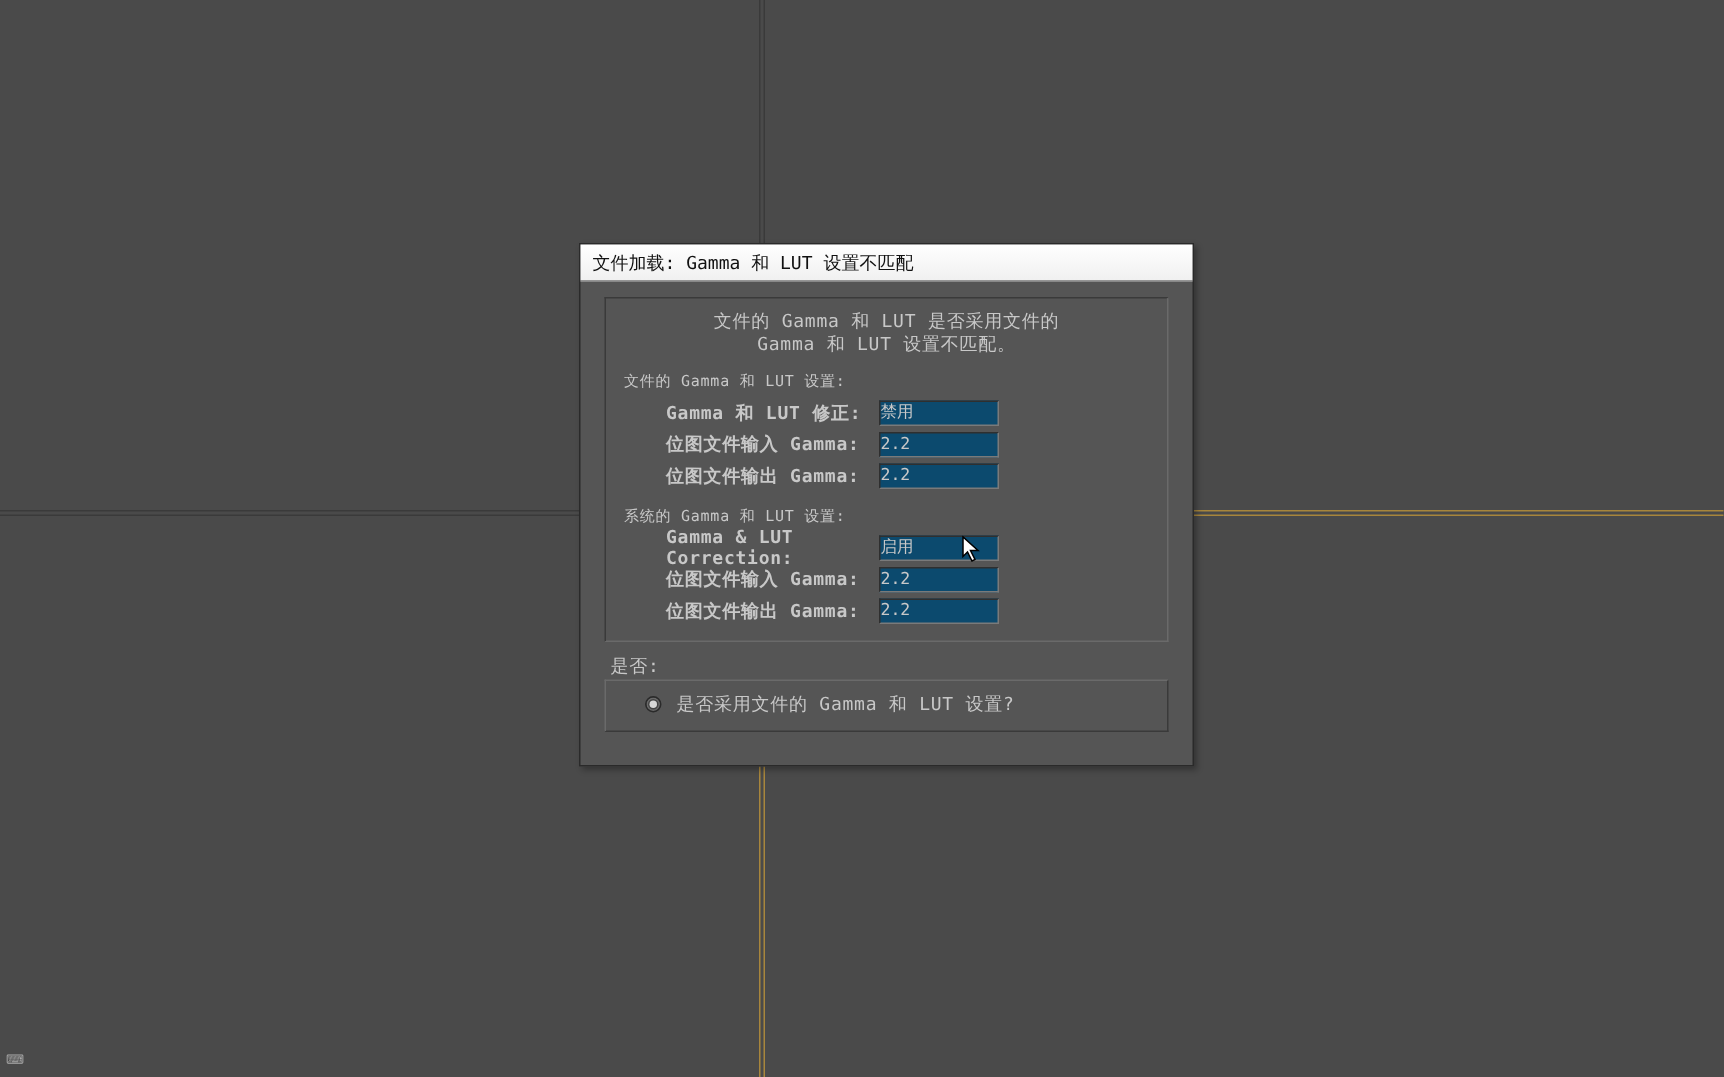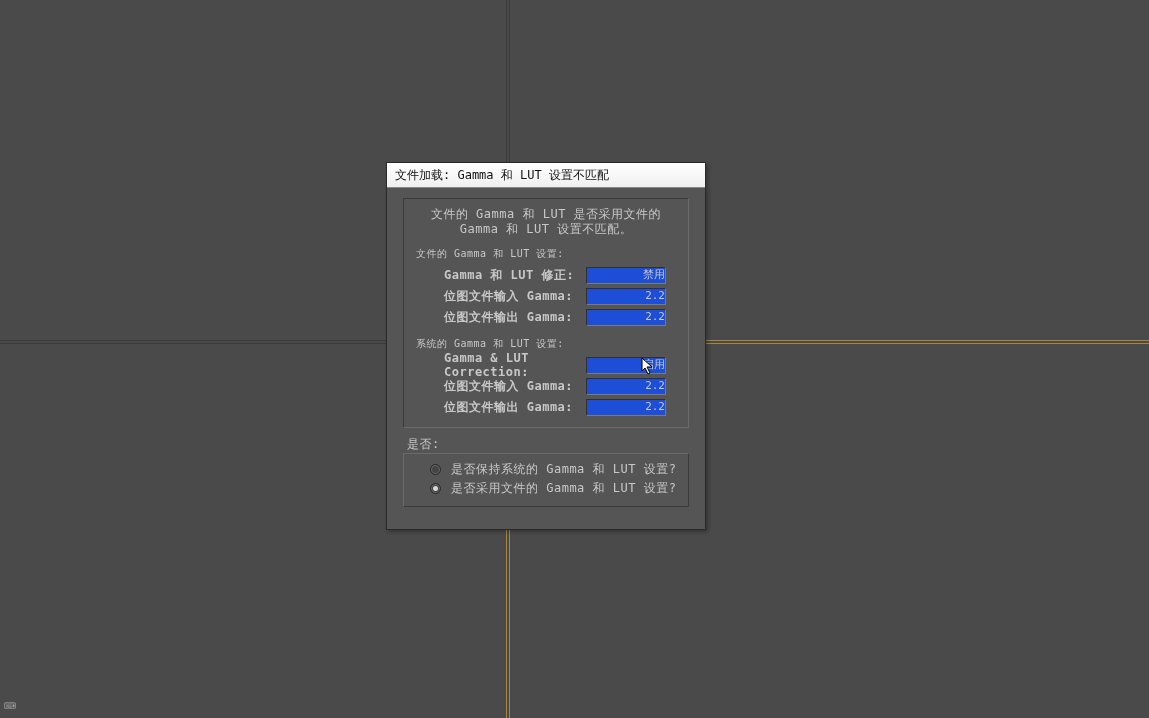--- a/index.html
+++ b/index.html
@@ -42,21 +42,21 @@
   .vp-divider-v.amber {
     border-left: 1px solid #a8863c;
     border-right: 1px solid #a8863c;
     top: 344px;
   }
 
   .dialog {
     position: absolute;
     left: 386px;
     top: 162px;
-    width: 320px;
+    width: 410px;
     background: #555555;
     border: 1px solid #2a2a2a;
     box-shadow: 2px 2px 4px rgba(0,0,0,0.3);
   }
   .titlebar {
     height: 25px;
     background: linear-gradient(to bottom, #ffffff, #f0f0f0);
     color: #111;
     padding: 0 8px;
     display: flex;
@@ -105,28 +105,28 @@
     flex: 0 0 170px;
     text-align: left;
     padding-left: 28px;
     font-size: 12px;
     letter-spacing: 0.5px;
     font-weight: bold;
   }
   .valbox {
     width: 80px;
     height: 17px;
-    background: #1d4ed8;
+    background: #0c4a6e;
     border: 1px solid #3a3a3a;
     border-top-color: #2f2f2f;
     border-left-color: #2f2f2f;
     border-right-color: #7a7a7a;
     border-bottom-color: #7a7a7a;
     color: #c8c8c8;
-    text-align: right;
+    text-align: left;
     font-size: 11px;
     line-height: 14px;
     font-family: inherit;
   }
   .question {
     font-size: 12px;
     margin: 6px 0 0 4px;
     letter-spacing: 0.5px;
   }
   .radio-row {
@@ -238,24 +238,20 @@
       <div class="row">
         <span class="lbl">位图文件输出 Gamma:</span>
         <span class="valbox">2.2</span>
       </div>
     </div>
 
     <div class="question">是否:</div>
 
     <div class="group inset" style="padding:6px 10px 8px 10px;">
       <div class="radio-row">
-        <span class="radio"></span>
-        <span class="radio-label">是否保持系统的 Gamma 和 LUT 设置?</span>
-      </div>
-      <div class="radio-row">
         <span class="radio checked"></span>
         <span class="radio-label">是否采用文件的 Gamma 和 LUT 设置?</span>
       </div>
     </div>
 
 
   </div>
 </div>
 
 <svg class="cursor" viewBox="0 0 14 20">

